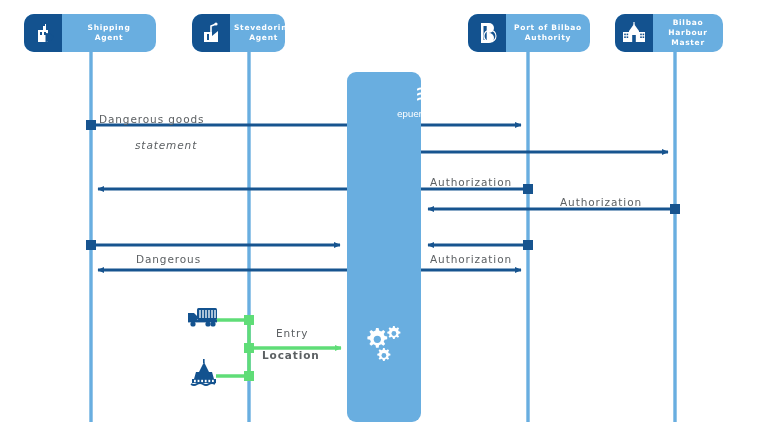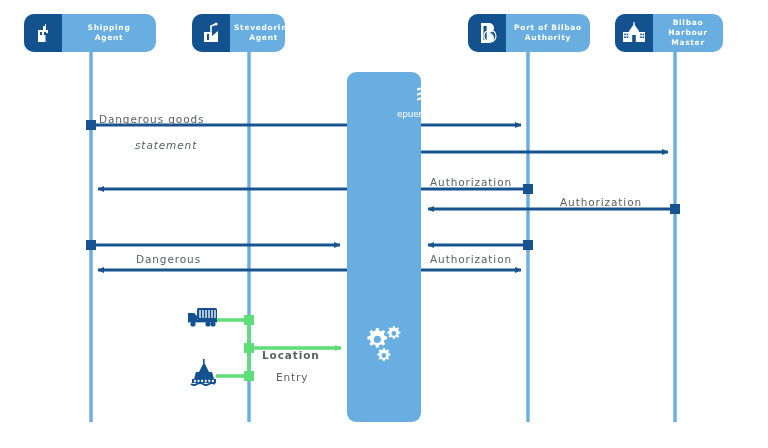--- a/index.html
+++ b/index.html
@@ -291,16 +291,16 @@
       <path d="M3 26 q3 2 6 0 t6 0 t6 0 t6 0" stroke="#13528f" stroke-width="1.8" fill="none"></path>
     </svg>
   </div>
 
   <div class="msglabel" style="left:99px;top:113px;">Dangerous goods</div>
   <div class="msglabel" style="left:135px;top:139px;font-style:italic;">statement</div>
   <div class="msglabel" style="left:430px;top:176px;">Authorization</div>
   <div class="msglabel" style="left:560px;top:196px;">Authorization</div>
   <div class="msglabel" style="left:136px;top:253px;">Dangerous</div>
   <div class="msglabel" style="left:430px;top:253px;">Authorization</div>
-  <div class="msglabel" style="left:276px;top:327px;margin-top:44px;">Entry</div>
+  <div class="msglabel" style="left:276px;top:327px;">Entry</div>
   <div class="msglabel" style="left:262px;top:349px;font-weight:bold;">Location</div>
 
 </div>
 
 </body></html>

